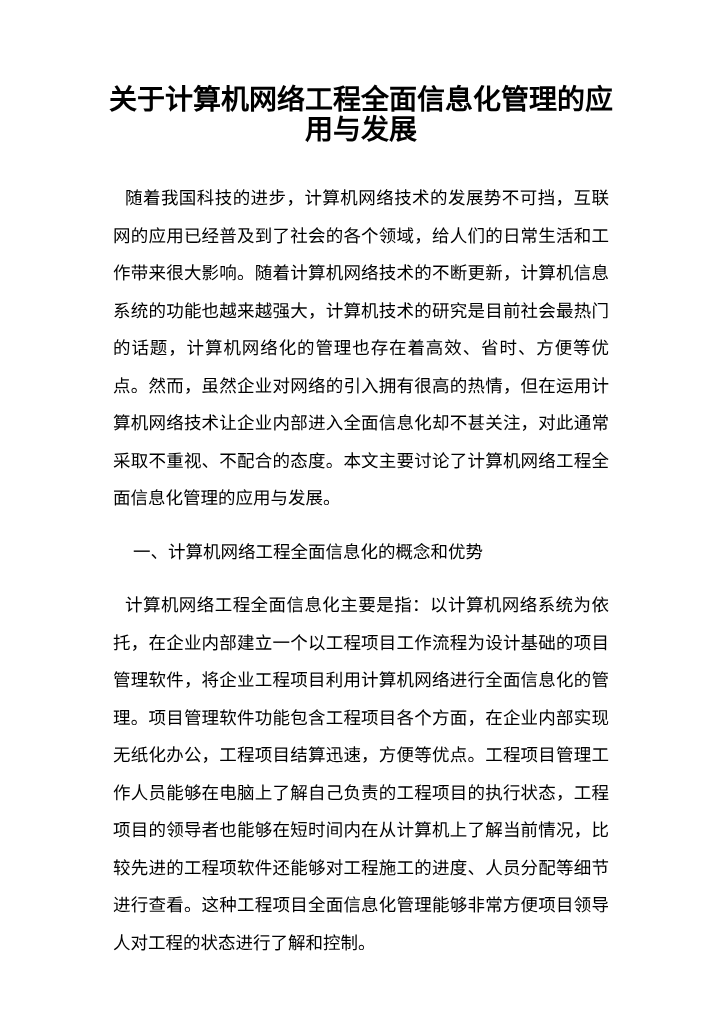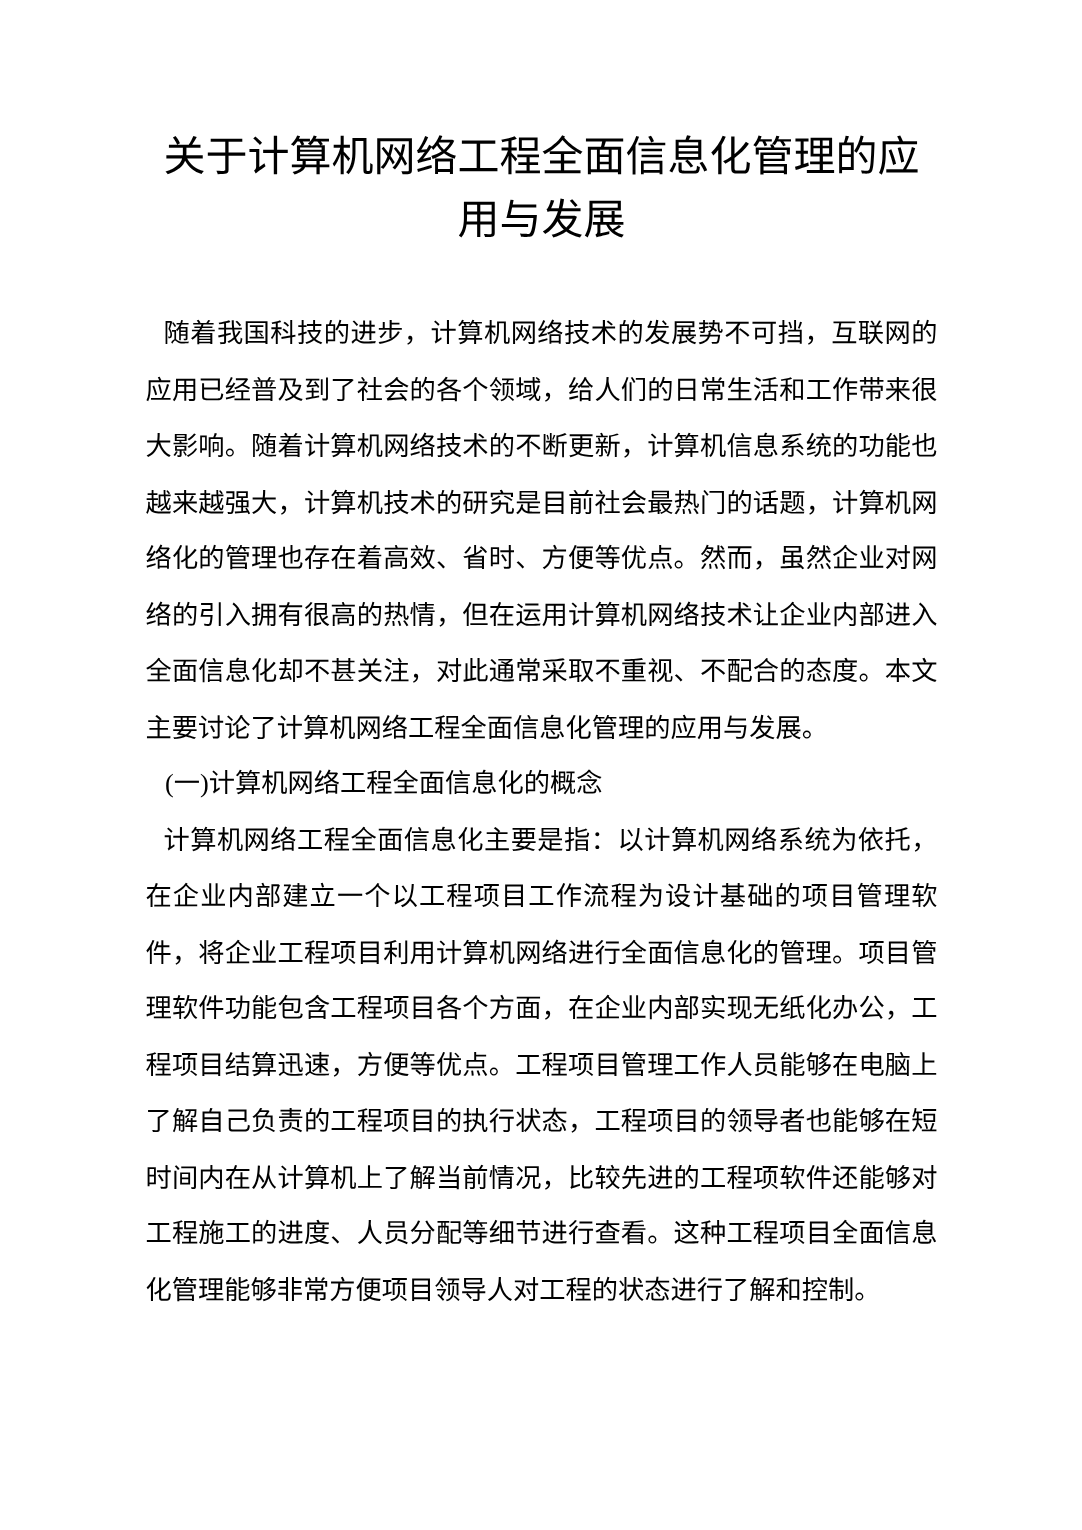--- a/index.html
+++ b/index.html
@@ -19,46 +19,46 @@
     background: #ffffff;
     color: #000000;
     font-family: "Liberation Serif", "DejaVu Serif", serif;
     box-sizing: border-box;
     padding-top: 85px;
   }
   .doc-title {
     margin: 0 0 0 97px;
     width: 528px;
     font-size: 28px;
-    line-height: 42px;
-    font-weight: 400;
+    line-height: 30px;
+    font-weight: 700;
     text-align: center;
     letter-spacing: 0;
   }
   .doc-body {
     margin: 35px 0 0 97px;
     width: 528px;
     font-size: 17.5px;
     line-height: 37.5px;
     text-align: justify;
     letter-spacing: 0;
     word-break: normal;
     overflow-wrap: normal;
   }
   .block {
-    margin: 0;
+    margin: 16px;
     padding: 0;
   }
   .block-paragraph   { text-indent: 12px; }
   .block-heading     { text-indent: 20px; }
   .block-subheading  { text-indent: 13px; }
 </style>
 </head>
 <body>
 
 <div class="page">
   <h1 class="doc-title">关于计算机网络工程全面信息化管理的应用与发展</h1>
   <div class="doc-body">
       <div class="block block-paragraph">随着我国科技的进步，计算机网络技术的发展势不可挡，互联网的应用已经普及到了社会的各个领域，给人们的日常生活和工作带来很大影响。随着计算机网络技术的不断更新，计算机信息系统的功能也越来越强大，计算机技术的研究是目前社会最热门的话题，计算机网络化的管理也存在着高效、省时、方便等优点。然而，虽然企业对网络的引入拥有很高的热情，但在运用计算机网络技术让企业内部进入全面信息化却不甚关注，对此通常采取不重视、不配合的态度。本文主要讨论了计算机网络工程全面信息化管理的应用与发展。</div>
-      <div class="block block-subheading">(一)计算机网络工程全面信息化的概念</div>
+      <div class="block block-heading">一、计算机网络工程全面信息化的概念和优势</div>
       <div class="block block-paragraph">计算机网络工程全面信息化主要是指：以计算机网络系统为依托，在企业内部建立一个以工程项目工作流程为设计基础的项目管理软件，将企业工程项目利用计算机网络进行全面信息化的管理。项目管理软件功能包含工程项目各个方面，在企业内部实现无纸化办公，工程项目结算迅速，方便等优点。工程项目管理工作人员能够在电脑上了解自己负责的工程项目的执行状态，工程项目的领导者也能够在短时间内在从计算机上了解当前情况，比较先进的工程项软件还能够对工程施工的进度、人员分配等细节进行查看。这种工程项目全面信息化管理能够非常方便项目领导人对工程的状态进行了解和控制。</div>
     </div>
 </div>
 
 </body></html>

